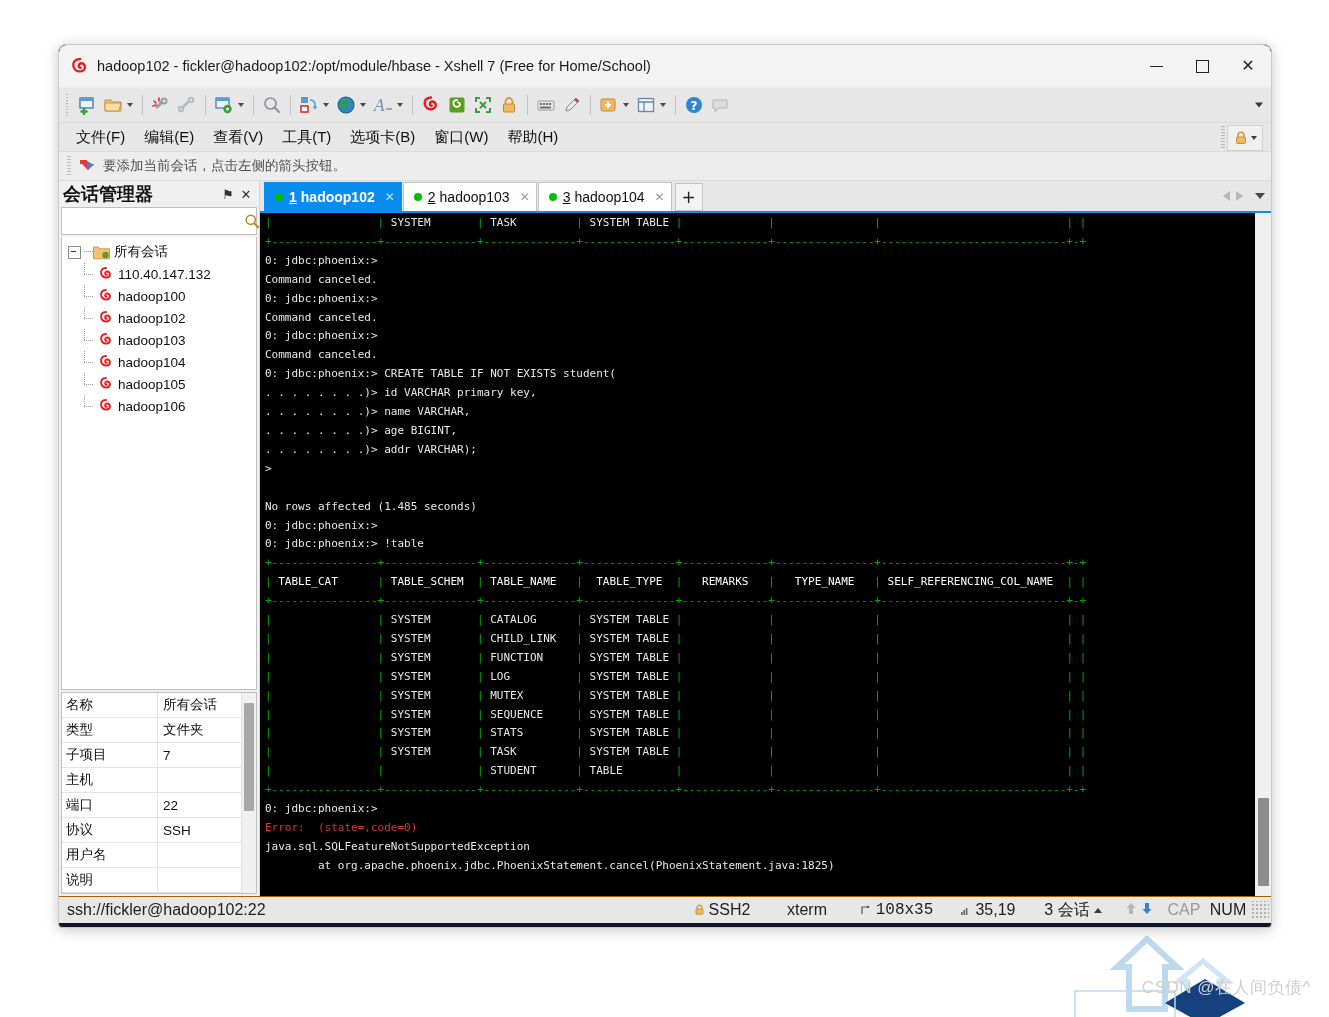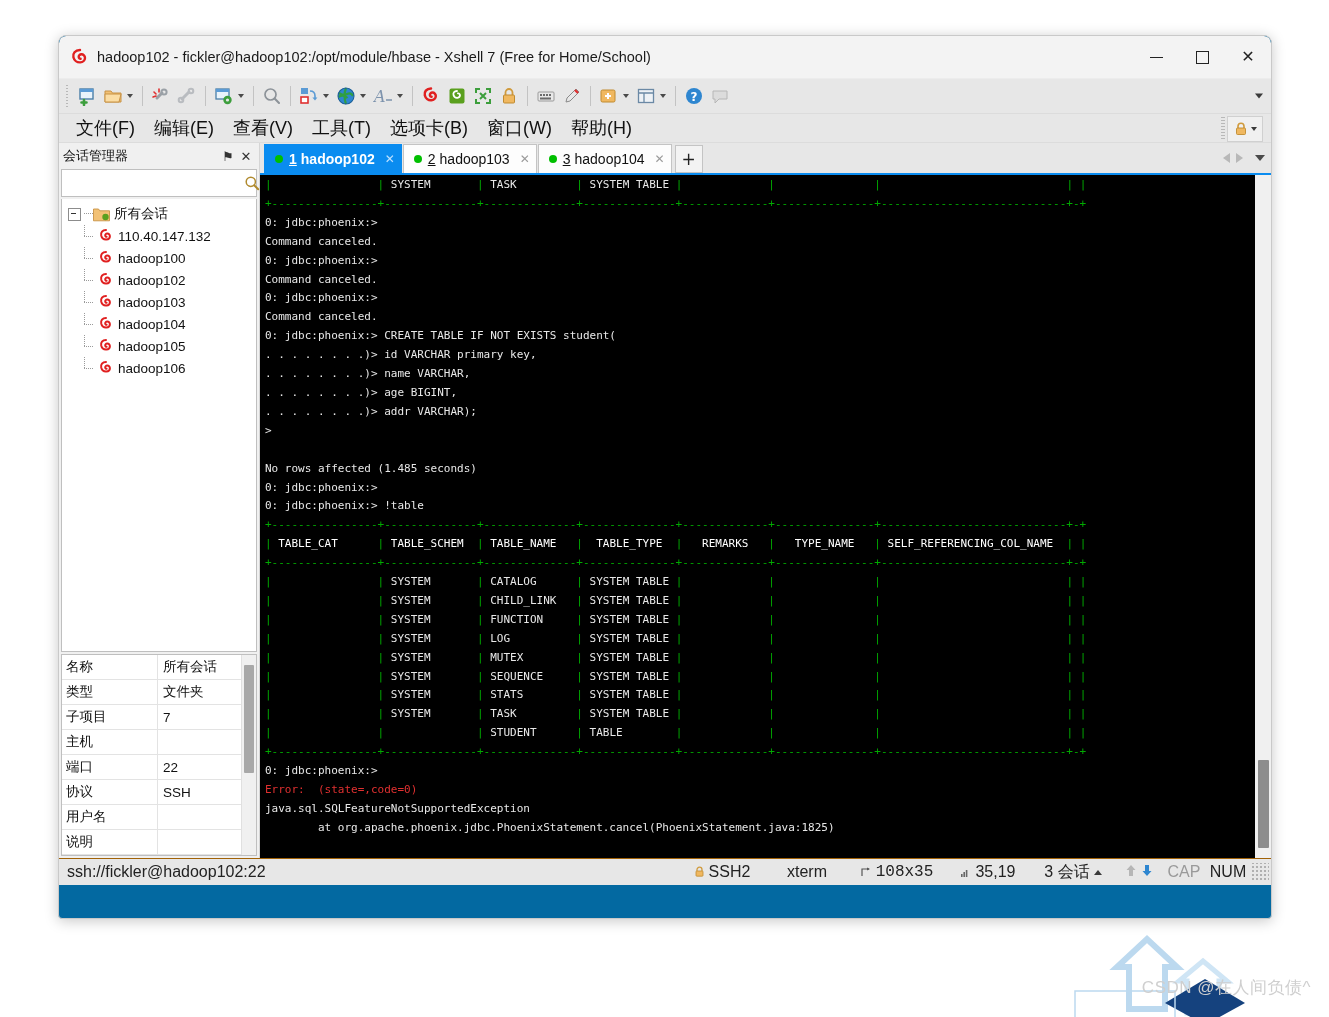--- a/index.html
+++ b/index.html
@@ -6,23 +6,23 @@
     margin: 0; padding: 0;
     width: 1329px; height: 1017px;
     background: #ffffff;
     overflow: hidden;
     font-family: "Liberation Sans", sans-serif;
   }
   #root { position: relative; width: 1329px; height: 1017px; background:#fff; }
 
   
   .window {
-    position: absolute; left: 58px; top: 35px;
+    position: absolute; left: 58px; top: 44px;
     width: 1212px; height: 882px;
-    background: #0369a1;
+    background: #0f172a;
     border: 1px solid #c9c9c9;
     border-radius: 8px 8px 4px 4px;
     box-shadow: 0 2px 14px rgba(0,0,0,0.22);
     overflow: hidden;
   }
 
   
   .titlebar {
     height: 42px; background: #f3f3f3;
     display: flex; align-items: center;
@@ -51,41 +51,41 @@
   .tb-ico { width:22px; height:22px; display:flex; align-items:center; justify-content:center; }
   .tb-arrow { width:11px; height:22px; display:flex; align-items:center; justify-content:center; }
   .tb-arrow:after{ content:""; border-left:3.5px solid transparent; border-right:3.5px solid transparent; border-top:4px solid #4a4a4a; }
   .tb-sep { width:1px; height:20px; background:#c3c3c3; margin:0 5px; }
   .tb-overflow { position:absolute; right:8px; top:50%; transform:translateY(-50%); }
   .tb-overflow:after{ content:""; display:block; border-left:4px solid transparent; border-right:4px solid transparent; border-top:5px solid #3a3a3a; }
 
   
   .menubar { height: 28px; background:#e7e7e7; display:flex; align-items:center; padding-left:10px; position:relative;
              border-bottom:1px solid #dcdcdc;}
-  .menu-item { font-size:18px; color:#111; padding: 2px 7px; margin-right:5px; border-radius:2px; white-space:nowrap;}
+  .menu-item { font-size:15px; color:#111; padding: 2px 7px; margin-right:5px; border-radius:2px; white-space:nowrap;}
   .lockbox { position:absolute; right:8px; top:2px; width:34px; height:24px; background:#f0f0f0;
              border:1px solid #d0d0d0; display:flex; align-items:center; justify-content:center; }
   .lockgrip { position:absolute; right:46px; top:3px; width:4px; height:22px;
      background-image: repeating-linear-gradient(to bottom, #b8b8b8 0 1px, transparent 1px 3px); }
 
   
   .hintbar { height: 28px; background:#ededed; display:flex; align-items:center; padding-left:8px;
              border-bottom:1px solid #dcdcdc;}
   .hint-grip { width:4px; height:20px; margin-right:8px;
      background-image: repeating-linear-gradient(to bottom, #bdbdbd 0 1px, transparent 1px 3px); }
   .hint-text { font-size:13.5px; color:#4e4e4e; }
 
   
   .body { display:flex; height: 715px; background:#f0f0f0; }
 
   
   .sidebar { width: 200px; background:#f0f0f0; display:flex; flex-direction:column;
              border-right:1px solid #d5d5d5;}
   .side-head { height:26px; display:flex; align-items:center; padding:0 4px 0 4px; }
-  .side-title { font-size:13px; color:#111; flex:1; }
+  .side-title { font-size:18px; color:#111; flex:1;font-weight:bold; }
   .side-pin, .side-close { width:18px; height:18px; display:flex; align-items:center; justify-content:center;
      font-size:13px; color:#333; font-family:"DejaVu Sans", sans-serif;}
   .search-wrap { height:26px; margin:0 2px 2px 2px; background:#fff; border:1px solid #bfbfbf;
                  display:flex; align-items:center; }
   .search-input { flex:1; border:none; outline:none; font-size:13px; padding-left:4px; background:transparent; }
   .search-ico { width:22px; height:22px; display:flex; align-items:center; justify-content:center; }
   .tree { flex:1; background:#fff; border:1px solid #bfbfbf; border-top:none; margin:0 2px; overflow:hidden;
           padding-top:4px; position:relative; }
   .tree-row { display:flex; align-items:center; height:22px; font-size:13.5px; color:#111; white-space:nowrap; }
   .tree-root { padding-left:6px; }
@@ -427,20 +427,30 @@
       <span class="lockgrip"></span>
       <span class="lockbox">
         <svg width="16" height="16" viewBox="0 0 16 16">
             <path d="M5 7 V5.2 a3 3 0 0 1 6 0 V7" fill="none" stroke="#d09b3e" stroke-width="1.6"></path>
             <rect x="3.5" y="7" width="9" height="6.5" rx="1" fill="#f0b860" stroke="#c08b30" stroke-width="0.9"></rect>
           </svg>
         <span style="border-left:3.5px solid transparent;border-right:3.5px solid transparent;border-top:4px solid #3a3a3a;margin-left:2px;"></span>
       </span>
     </div>
 
+    <div class="hintbar">
+      <span class="hint-grip"></span>
+      <span style="margin-right:7px;display:flex;">
+        <svg width="17" height="14" viewBox="0 0 17 14">
+            <path d="M1 1 L8 1 L8 5 L15 5 L9 11 L3 5 L1 5 Z" fill="#e03a3a"></path>
+            <path d="M8 2 L15 6 L8 10 Z" fill="#3c7fd0"></path>
+          </svg>
+      </span>
+      <span class="hint-text">要添加当前会话，点击左侧的箭头按钮。</span>
+    </div>
 
     <div class="body">
 
       <div class="sidebar">
         <div class="side-head">
           <span class="side-title">会话管理器</span>
           <span class="side-pin">⚑</span>
           <span class="side-close">✕</span>
         </div>
 

